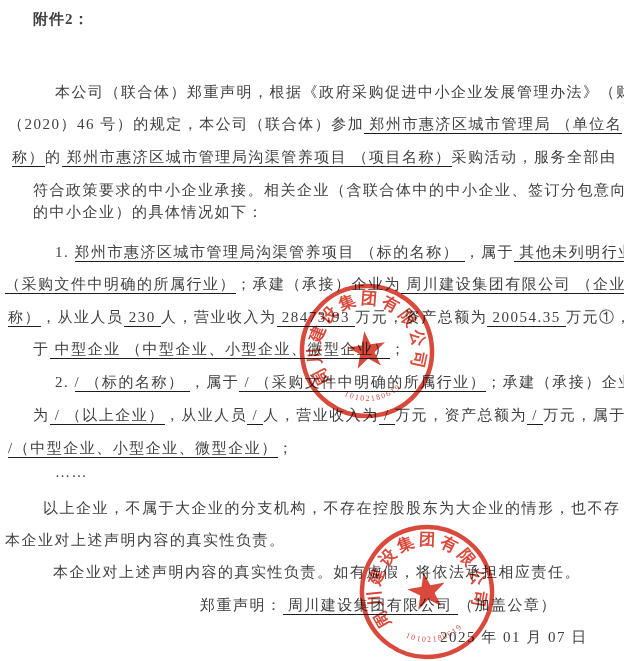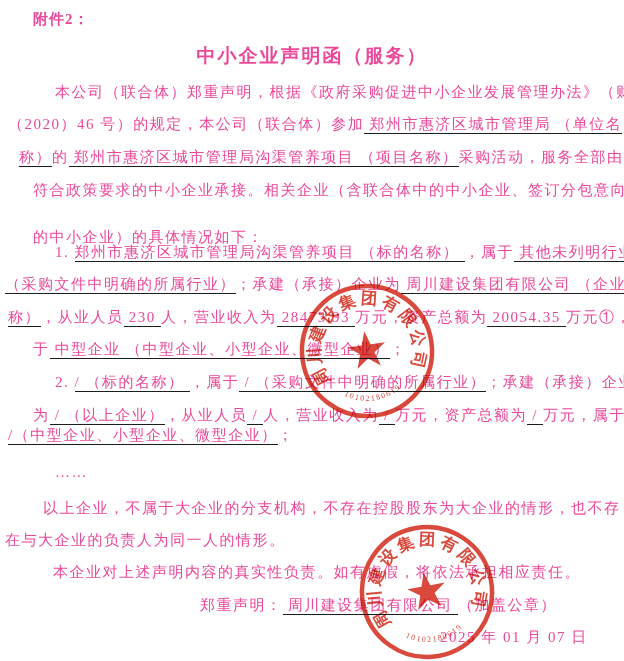--- a/index.html
+++ b/index.html
@@ -2,21 +2,21 @@
 <html><head>
 <meta charset="utf-8">
 <style>
   html, body { margin: 0; padding: 0; background: #ffffff; }
   .page {
     position: relative;
     width: 624px;
     height: 661px;
     background: #ffffff;
     font-family: "Liberation Serif", "DejaVu Serif", serif;
-    color: #ec4899;
+    color: #404040;
     overflow: hidden;
   }
   .attachment-label {
     position: absolute;
     left: 33px;
     top: 10px;
     font-size: 15px;
     font-weight: bold;
     letter-spacing: 1px;
   }
@@ -48,37 +48,36 @@
     mix-blend-mode: multiply;
     opacity: 0.92;
     pointer-events: none;
   }
 </style>
 </head>
 <body>
 
 <div class="page">
   <div class="attachment-label">附件2：</div>
-  <div class="doc-title">中小企业声明函（服务）</div>
   <div>
       <div class="line" style="left: 55px; top: 81px;"><span>本公司（联合体）郑重声明，根据《政府采购促进中小企业发展管理办法》（财库</span></div>
       <div class="line" style="left: 8px; top: 113px;"><span>（2020）46 号）的规定，本公司（联合体）参加</span><span class="u"> 郑州市惠济区城市管理局 （单位名</span></div>
-      <div class="line" style="left: 19px; top: 146px;"><span class="u">称）</span><span>的</span><span class="u"> 郑州市惠济区城市管理局沟渠管养项目 （项目名称）</span><span>采购活动，服务全部由</span></div>
+      <div class="line" style="left: 12px; top: 146px;"><span class="u">称）</span><span>的</span><span class="u"> 郑州市惠济区城市管理局沟渠管养项目 （项目名称）</span><span>采购活动，服务全部由</span></div>
       <div class="line" style="left: 33px; top: 179px;"><span>符合政策要求的中小企业承接。相关企业（含联合体中的中小企业、签订分包意向协议</span></div>
-      <div class="line" style="left: 33px; top: 226px; text-align: center;"><span>的中小企业）的具体情况如下：</span></div>
+      <div class="line" style="left: 33px; top: 201px; text-align: center;"><span>的中小企业）的具体情况如下：</span></div>
       <div class="line" style="left: 55px; top: 241px;"><span>1. </span><span class="u">郑州市惠济区城市管理局沟渠管养项目 （标的名称） </span><span>，属于</span><span class="u"> 其他未列明行业 </span></div>
       <div class="line" style="left: 5px; top: 273px;"><span class="u">（采购文件中明确的所属行业）</span><span>；承建（承接）企业为</span><span class="u"> 周川建设集团有限公司 （企业名</span></div>
       <div class="line" style="left: 8px; top: 306px;"><span class="u">称）</span><span>，从业人员</span><span class="u"> 230 </span><span>人，营业收入为</span><span class="u"> 28473.93 </span><span>万元，资产总额为</span><span class="u"> 20054.35 </span><span>万元①，属</span></div>
       <div class="line" style="left: 33px; top: 338px;"><span>于</span><span class="u"> 中型企业 （中型企业、小型企业、微型企业）</span><span>；</span></div>
       <div class="line" style="left: 55px; top: 371px;"><span>2. </span><span class="u">/ （标的名称） </span><span>，属于</span><span class="u"> / （采购文件中明确的所属行业）</span><span>；承建（承接）企业</span></div>
       <div class="line" style="left: 33px; top: 404px;"><span>为</span><span class="u"> / （以上企业）</span><span>，从业人员</span><span class="u"> / </span><span>人，营业收入为</span><span class="u"> / </span><span>万元，资产总额为</span><span class="u"> / </span><span>万元，属于</span></div>
-      <div class="line" style="left: 8px; top: 424px;"><span class="u">/（中型企业、小型企业、微型企业）</span><span>；</span></div>
+      <div class="line" style="left: 8px; top: 437px;"><span class="u">/（中型企业、小型企业、微型企业）</span><span>；</span></div>
       <div class="line" style="left: 55px; top: 461px;"><span>……</span></div>
       <div class="line" style="left: 43px; top: 497px;"><span>以上企业，不属于大企业的分支机构，不存在控股股东为大企业的情形，也不存</span></div>
-      <div class="line" style="left: 5px; top: 529px;"><span>在与大企业的负责人为同一人的情形。</span></div>
+      <div class="line" style="left: 5px; top: 529px;"><span>本企业对上述声明内容的真实性负责。</span></div>
       <div class="line" style="left: 53px; top: 561px;"><span>本企业对上述声明内容的真实性负责。如有虚假，将依法承担相应责任。</span></div>
       <div class="line" style="left: 200px; top: 594px;"><span>郑重声明：</span><span class="u"> 周川建设集团有限公司 </span><span>（加盖公章）</span></div>
       <div class="line" style="left: 440px; top: 626px;"><span>2025 年 01 月 07 日</span></div>
     </div>
 <div class="stamp" style="left: 292px; top: 276px; transform: rotate(-8deg);"><svg width="150" height="150" viewBox="0 0 150 150">
         <defs>
           <path id="arcT0" d="M41.8 108.2 A47 47 0 1 1 108.2 108.2" fill="none"></path>
           <path id="arcB0" d="M44.2 114.4 A50 50 0 0 0 105.8 114.4" fill="none"></path>
         </defs>
         <circle cx="75" cy="75" r="65" fill="none" stroke="#d63a2c" stroke-width="4.5"></circle>

